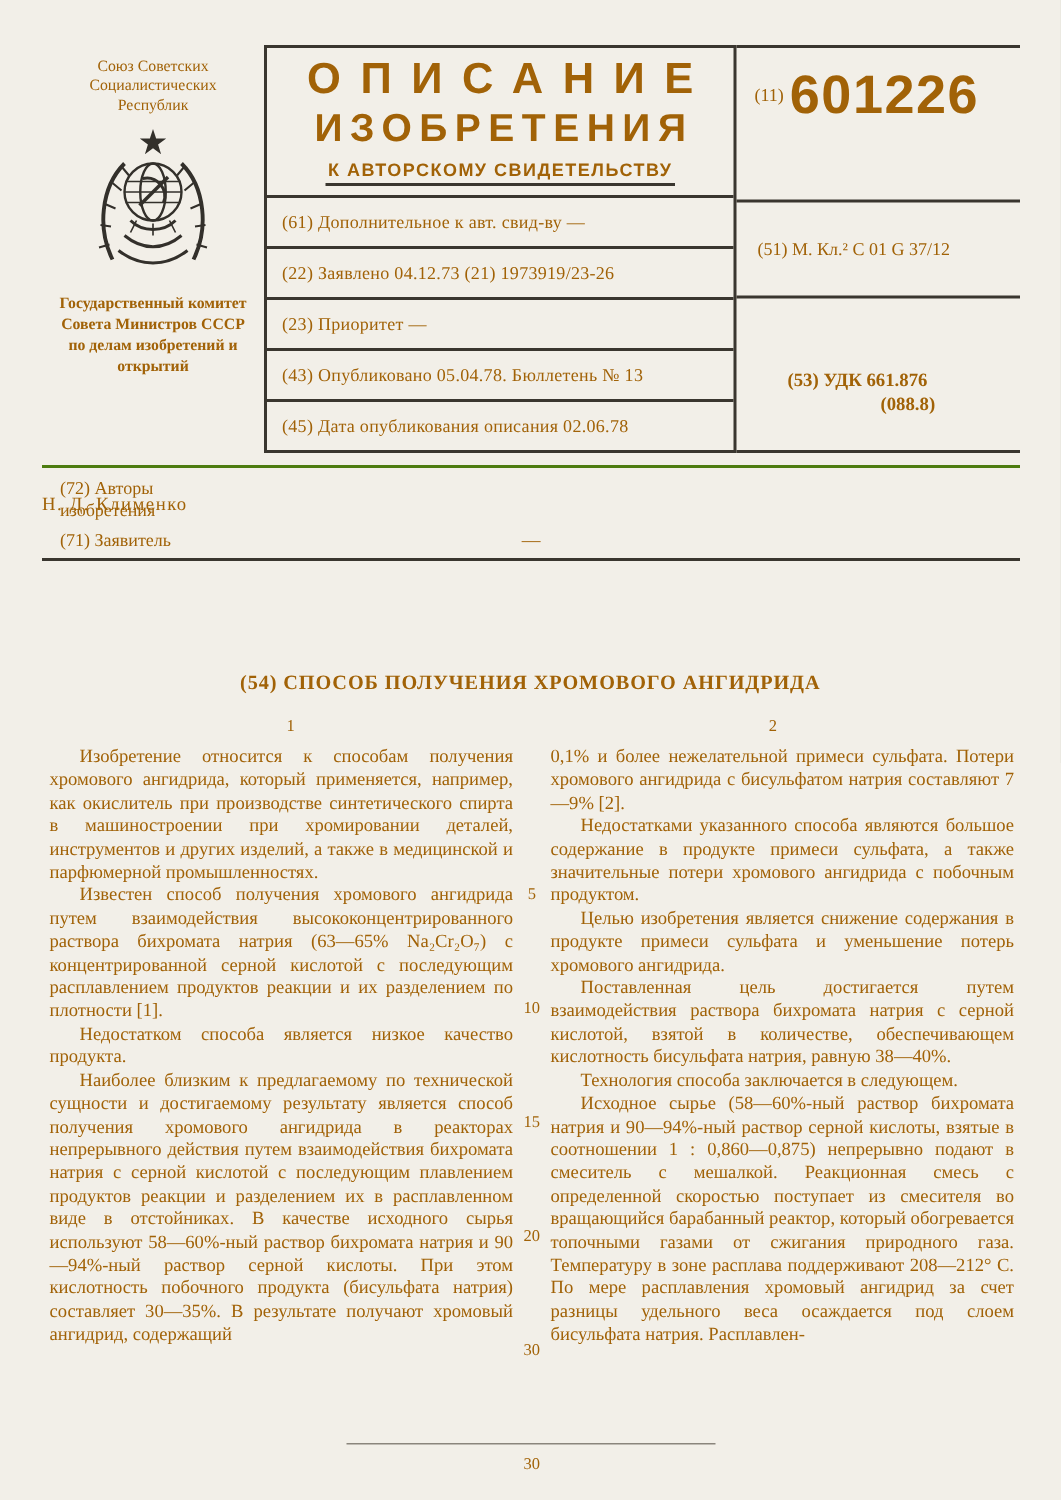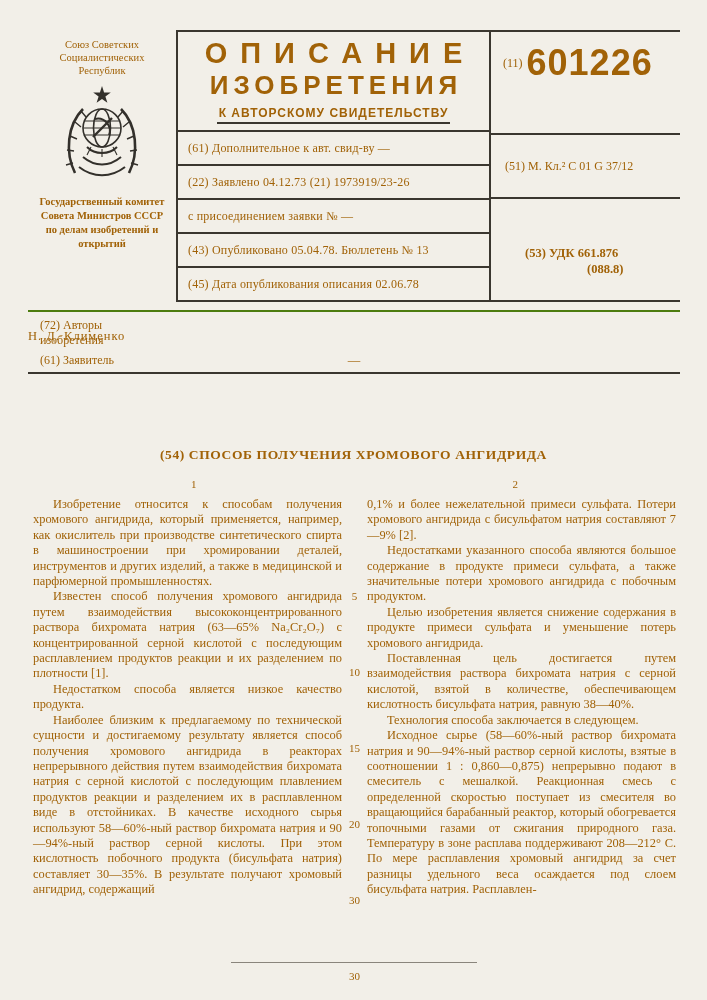--- a/index.html
+++ b/index.html
@@ -89,21 +89,21 @@
     </div>
 
     <div class="m-mid">
       <div class="title-block">
         <span class="doc-word1">ОПИСАНИЕ</span>
         <span class="doc-word2">ИЗОБРЕТЕНИЯ</span>
         <span class="doc-sub">К АВТОРСКОМУ СВИДЕТЕЛЬСТВУ</span>
       </div>
       <div class="field-row">(61) Дополнительное к авт. свид-ву —</div>
       <div class="field-row">(22) Заявлено 04.12.73 (21) 1973919/23-26</div>
-      <div class="field-row">с присоединением заявки № —</div>
+      <div class="field-row">(23) Приоритет —</div>
       <div class="field-row">(43) Опубликовано 05.04.78. Бюллетень № 13</div>
       <div class="field-row">(45) Дата опубликования описания 02.06.78</div>
     </div>
 
     <div class="m-right">
       <div class="pub-section">
         <span class="pub-label">(11)</span><span class="pub-number">601226</span>
       </div>
       <div class="class-section">
         <span>(51) М. Кл.² С 01 G 37/12</span>
@@ -112,21 +112,21 @@
         <div>(53) УДК 661.876</div>
         <div class="udk-line2">(088.8)</div>
       </div>
     </div>
 
   </div>
 
   <div class="byline">
     <div class="byline-label">(72) Авторы изобретения</div>
     <div class="byline-value">Н. Д. Клименко</div>
-    <div class="applicant-label">(61) Заявитель</div>
+    <div class="applicant-label">(71) Заявитель</div>
     <div class="applicant-value">—</div>
   </div>
 
   <div class="invention-title">(54) СПОСОБ ПОЛУЧЕНИЯ  ХРОМОВОГО АНГИДРИДА</div>
 
   <div class="body" style="position:absolute;">
     <div class="colnum-row">
       <div class="colnum">1</div>
       <div class="colnum">2</div>
     </div>

